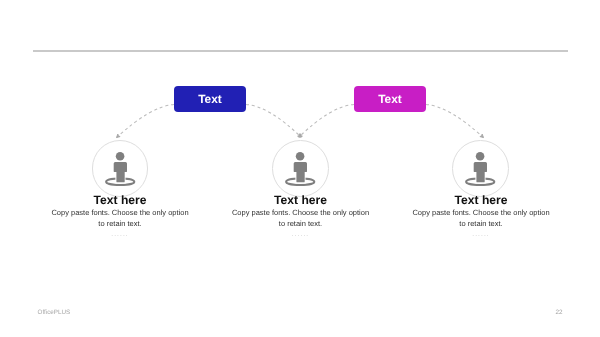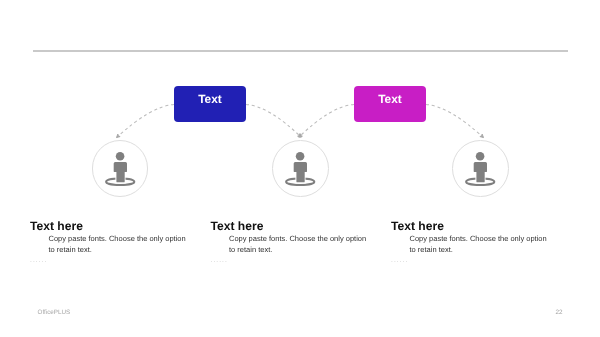--- a/index.html
+++ b/index.html
@@ -1,27 +1,27 @@
 <!DOCTYPE html>
 <html><head>
 <meta charset="utf-8">
 <style>
   html,body{margin:0;padding:0;}
   body{width:600px;height:337px;background:#fff;font-family:"Liberation Sans",sans-serif;overflow:hidden;position:relative;-webkit-font-smoothing:antialiased;text-rendering:geometricPrecision;}
   *{-webkit-font-smoothing:antialiased;}
   .slide{position:absolute;inset:0;background:#fff;}
   .divider{position:absolute;left:33px;top:50px;width:535px;height:1.5px;background:#c9c9c9;}
-  .btn{position:absolute;height:36px;border-radius:4px;color:#fff;transform:translateZ(0);}
+  .btn{position:absolute;height:26px;border-radius:4px;color:#fff;transform:translateZ(0);}
   .btn span{position:absolute;left:0;top:0;width:100%;text-align:center;font-weight:bold;font-size:11.9px;line-height:26px;transform:translateZ(0);}
   .btn1{left:174px;top:86px;width:72px;background:#2120b4;}
   .btn2{left:354px;top:86px;width:72px;background:#c81ec5;}
   .node{position:absolute;top:140.2px;width:56.8px;height:56.8px;border:0.9px solid #dedede;border-radius:50%;box-sizing:border-box;}
   .n1{left:91.6px;} .n2{left:272.0px;} .n3{left:452.3px;}
   .node svg{position:absolute;left:-0.9px;top:-0.9px;width:56.8px;height:56.8px;display:block;overflow:visible;}
-  .col{position:absolute;top:219px;width:180px;transform:translateZ(0);}
+  .col{position:absolute;top:193px;width:180px;text-align:center;transform:translateZ(0);}
   .c1{left:30px;} .c2{left:210.5px;} .c3{left:391px;}
   .col h3{margin:0;font-size:12.1px;line-height:14px;font-weight:bold;color:#121212;}
   .col p{margin:1px auto 0;width:143px;font-size:7.5px;color:#333333;line-height:1.45;}
   .dots{margin-top:0px;font-size:6.5px;line-height:9px;color:#c8c8c8;letter-spacing:1.1px;}
   .footer{position:absolute;top:308.4px;font-size:6.3px;line-height:9px;color:#a8a8a8;transform:translateZ(0);}
   .fl{left:37.5px;} .fr{left:555.5px;color:#a0a0a0;}
   svg.curves{position:absolute;left:0;top:0;width:600px;height:337px;}
 </style>
 </head>
 <body>

